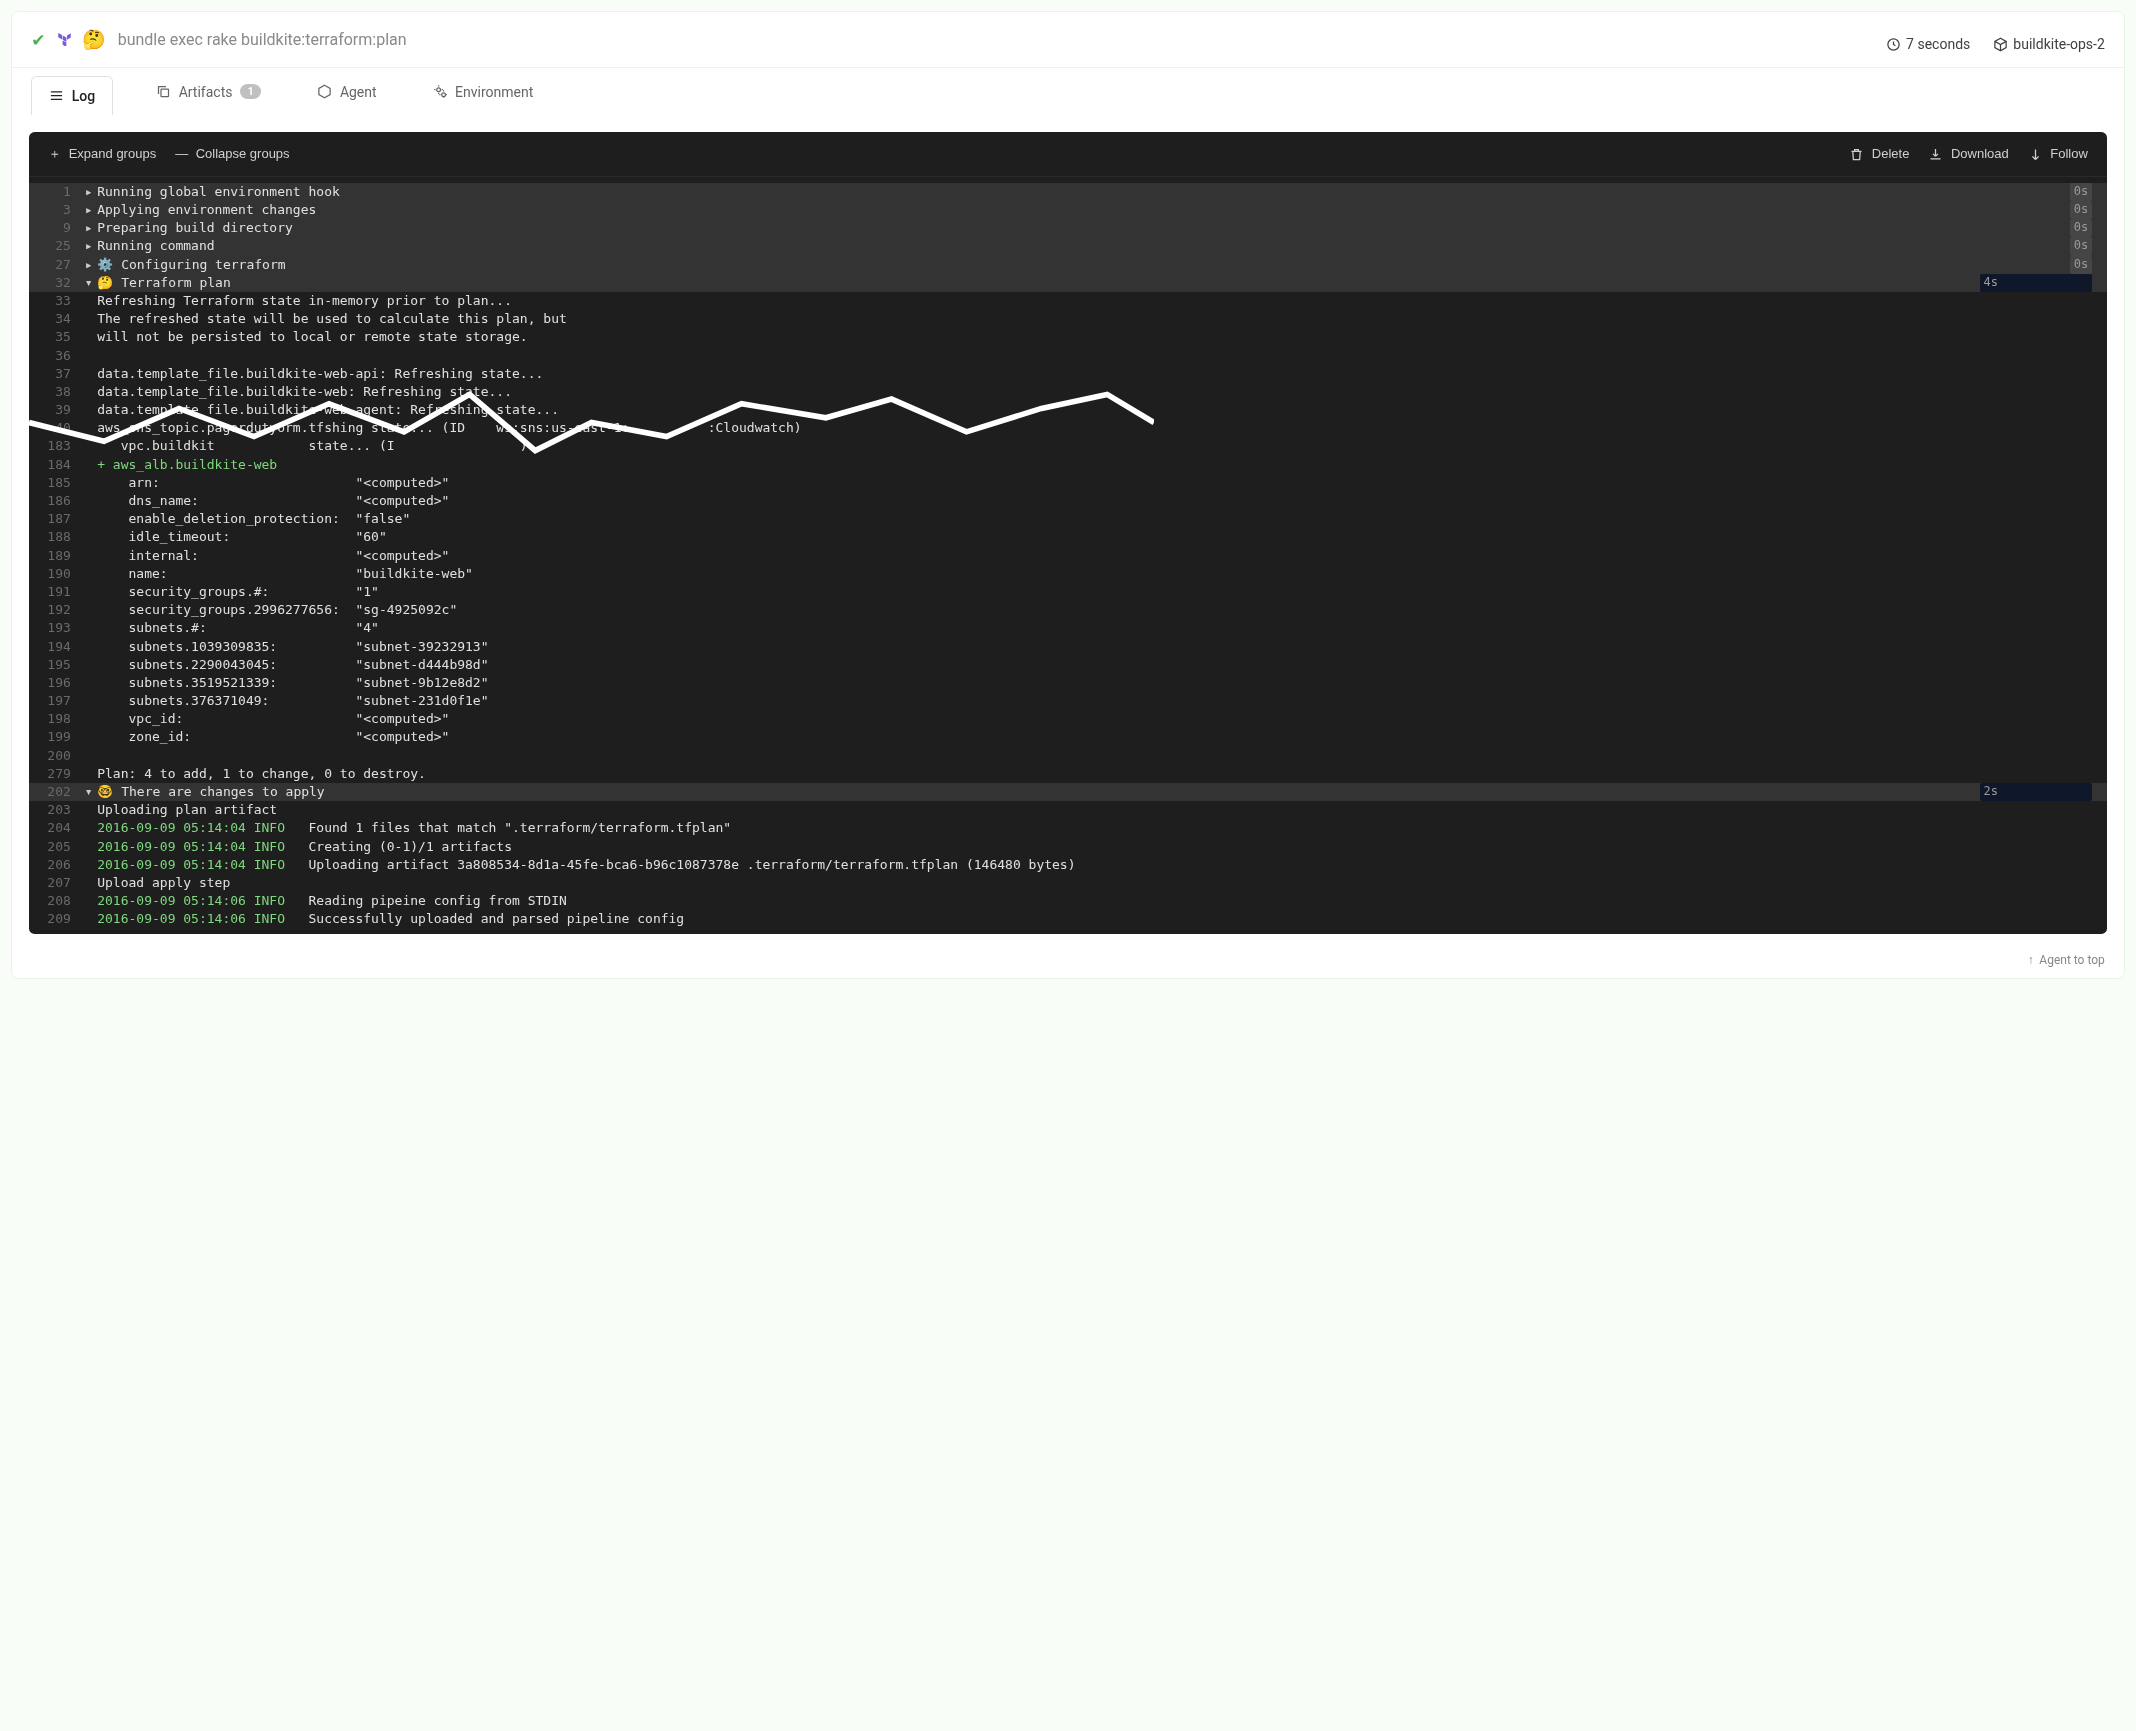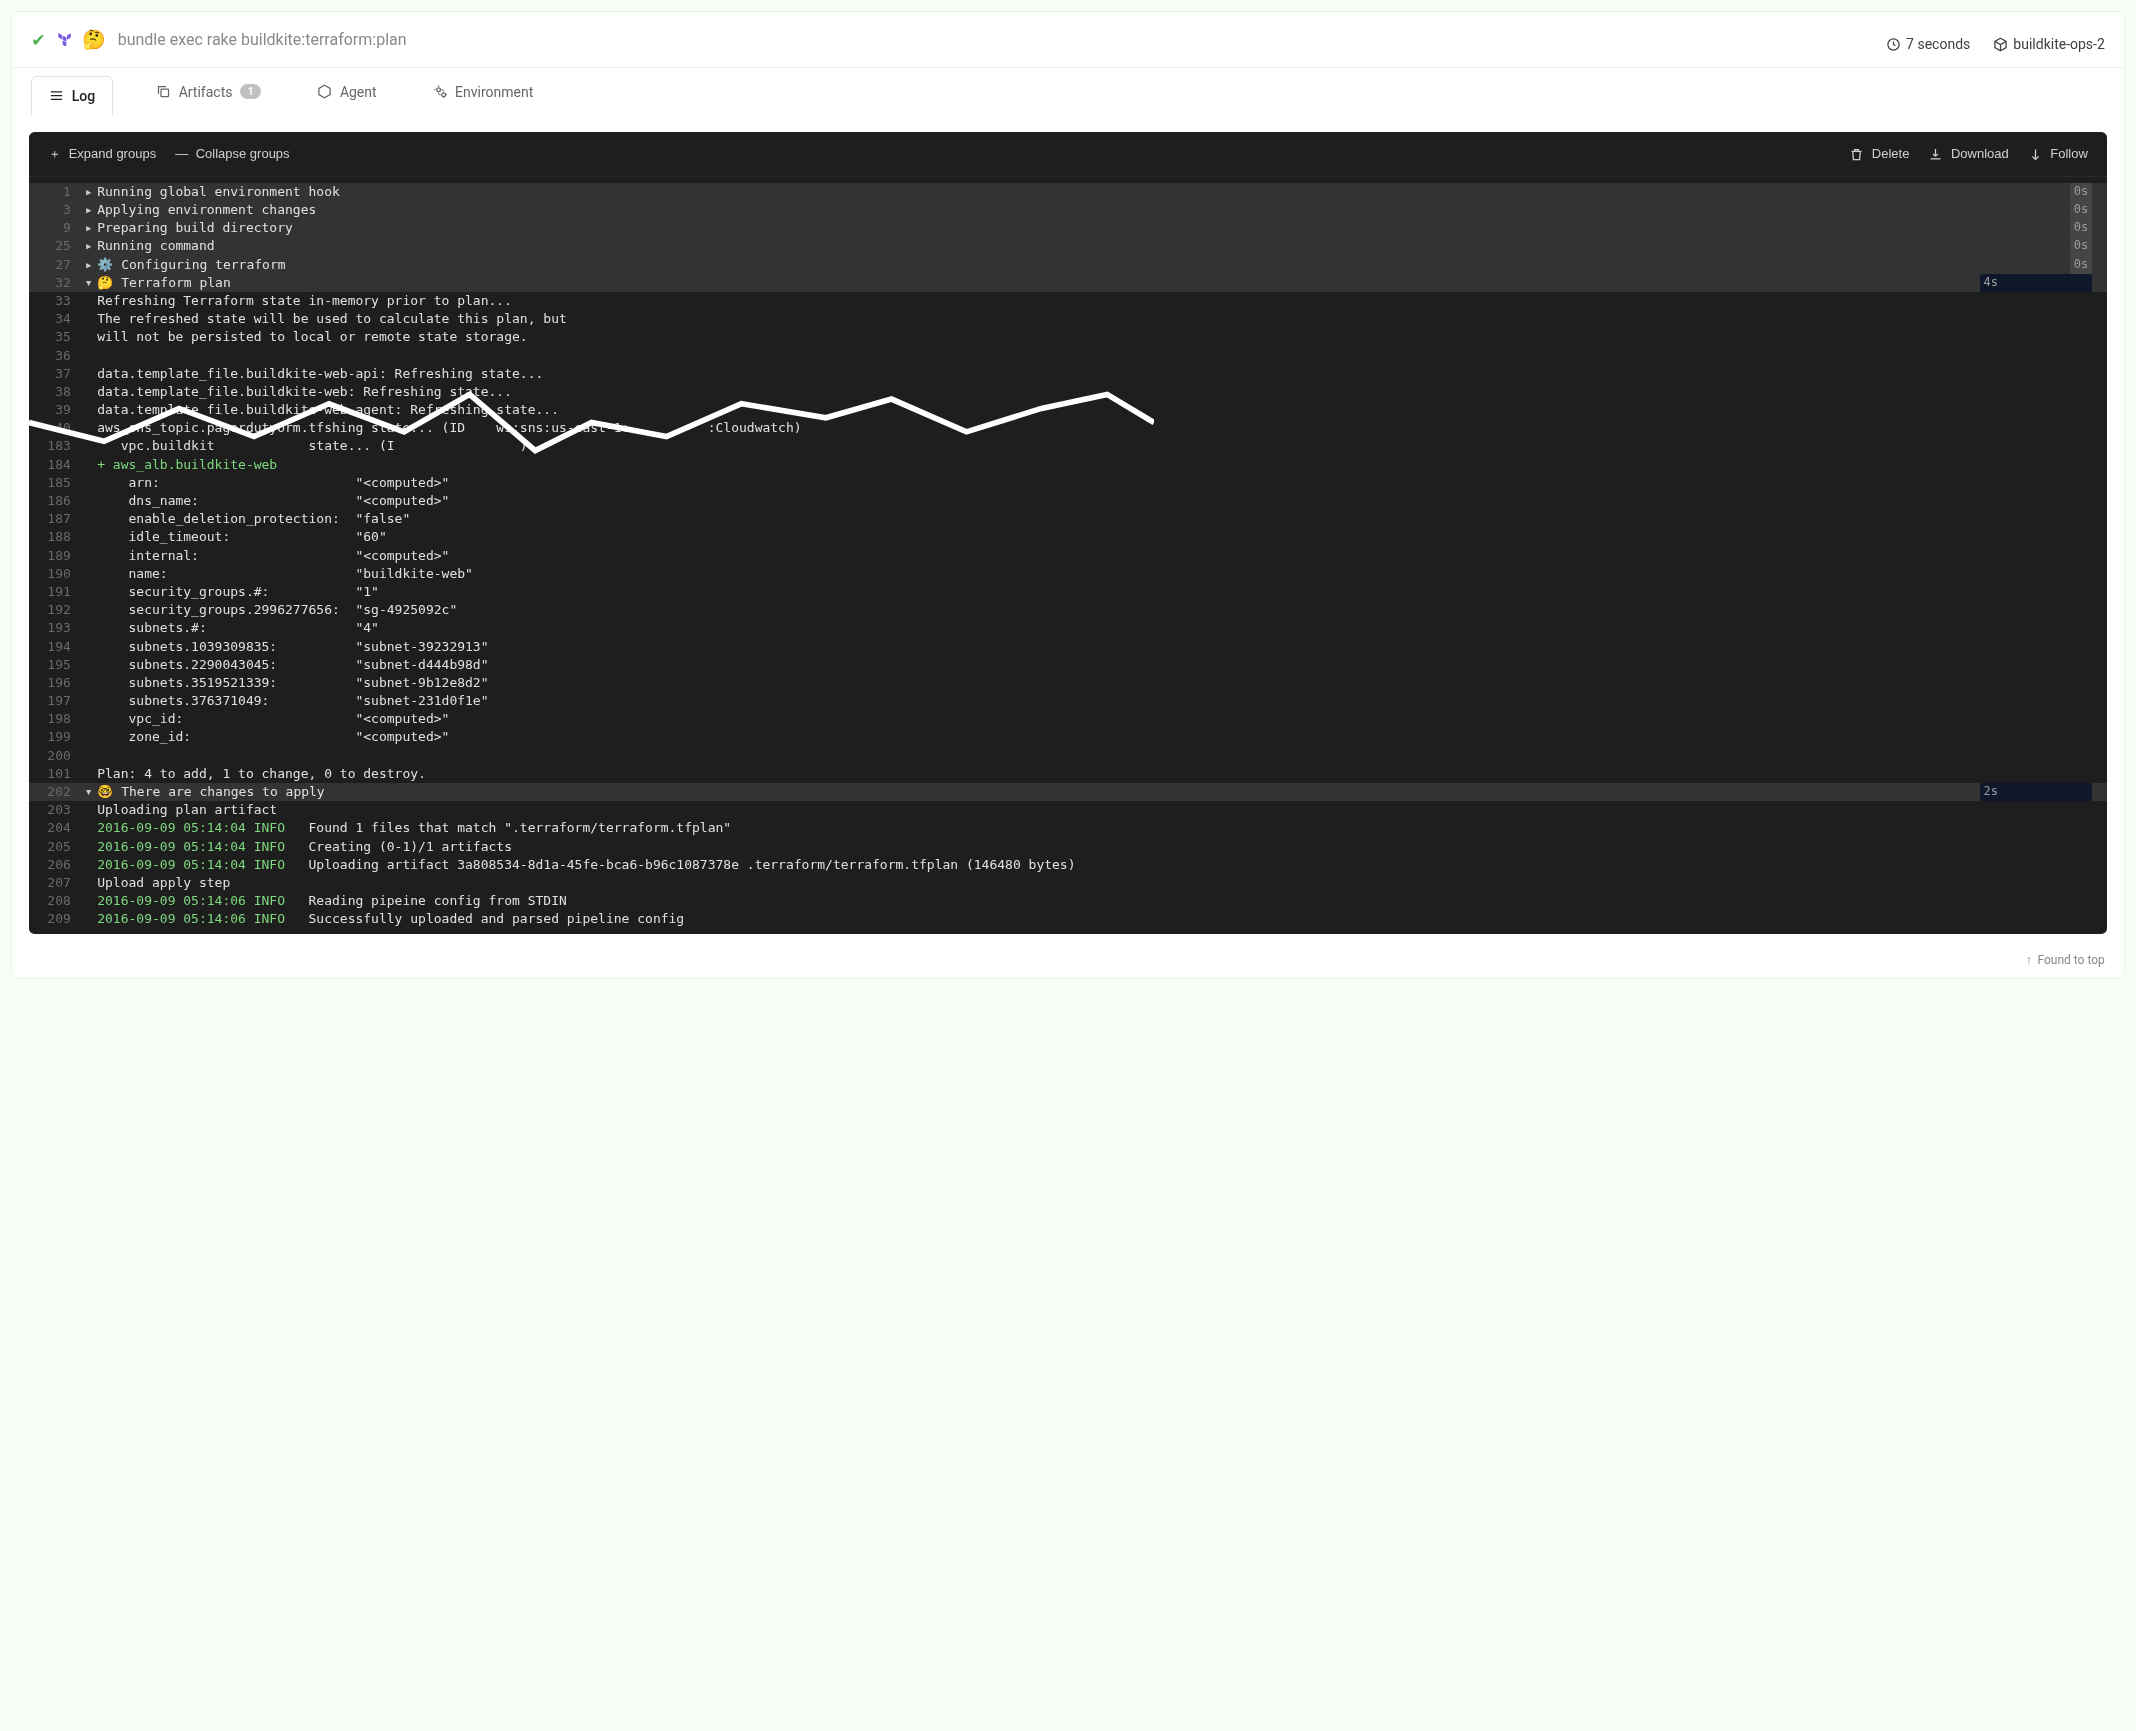--- a/index.html
+++ b/index.html
@@ -376,21 +376,21 @@
             <span class="lnum">199</span>
             <span class="lctrl"></span>
             <span class="ltext">    zone_id:                     "&lt;computed&gt;"</span>
           </div>
           <div class="ln">
             <span class="lnum">200</span>
             <span class="lctrl"></span>
             <span class="ltext"></span>
           </div>
           <div class="ln">
-            <span class="lnum">101</span>
+            <span class="lnum">279</span>
             <span class="lctrl"></span>
             <span class="ltext">Plan: 4 to add, 1 to change, 0 to destroy.</span>
           </div>
           <div class="ln group-row">
             <span class="lnum">202</span>
             <span class="lctrl">▾</span>
             <span class="ltext">🤓 There are changes to apply</span>
             <span class="ltime wide">2s</span>
           </div>
           <div class="ln">
@@ -432,17 +432,17 @@
 
       <svg class="tear" viewBox="0 0 1200 80" preserveAspectRatio="none">
         <path d="M0 40 L80 60 L160 25 L240 55 L320 20 L400 50 L470 10 L540 70 L600 40 L680 55 L760 20 L850 35 L920 15 L1000 50 L1080 25 L1150 10 L1200 40" stroke="#fff" stroke-width="6" fill="none"></path>
       </svg>
 
     </div>
   </div>
 
   <div class="footer">
     <span>↑</span>
-    <span>Found to top</span>
+    <span>Agent to top</span>
   </div>
 
 </div>
 
 
 </body></html>

